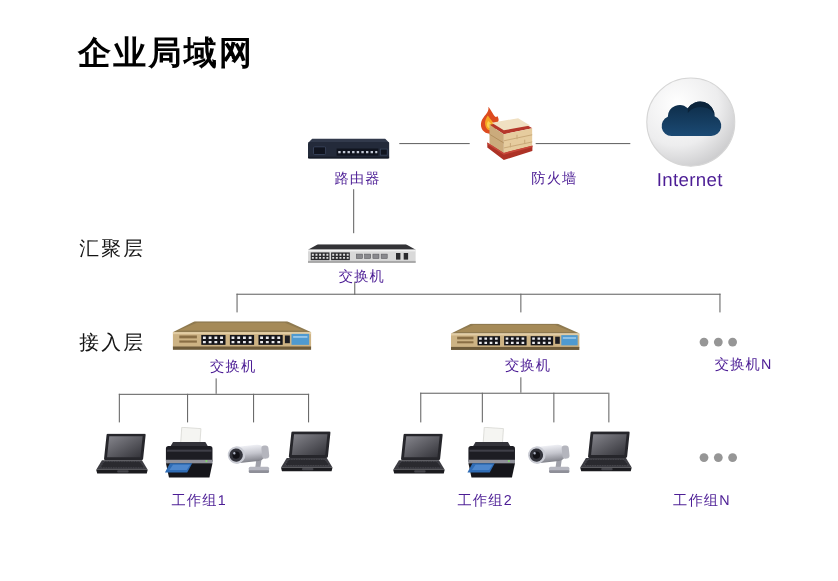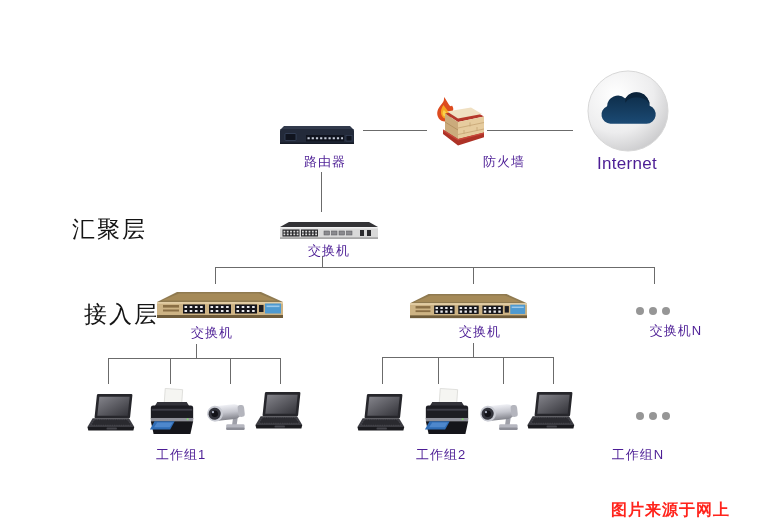--- a/index.html
+++ b/index.html
@@ -2,21 +2,21 @@
 <html><head>
 <meta charset="utf-8">
 <style>
   * { margin:0; padding:0; box-sizing:border-box; }
   body { font-family:"Liberation Sans","DejaVu Sans",sans-serif; background:#fff; }
   #canvas { position:relative; width:762px; height:528px; background:#ffffff; overflow:hidden; }
 
   .title { position:absolute; left:71px; top:28px; font-size:30px; font-weight:600;
            color:#000; letter-spacing:2px; white-space:nowrap; }
 
-  .layer-lbl { position:absolute; left:72px; font-size:23px; font-weight:500;
+  .layer-lbl { position:absolute; left:72px; font-size:18px; font-weight:500;
                color:#141414; letter-spacing:2px; white-space:nowrap;text-align:right; }
 
   .lbl { position:absolute; transform:translateX(-50%); font-size:13px; color:#4c1d95;
          letter-spacing:1px; white-space:nowrap; }
   .lbl.en { letter-spacing:0.3px; font-size:17px; }
 
   .node { position:absolute; line-height:0; }
   .node svg { display:block; }
 
   .hline, .vline { position:absolute; background:#6b6b6b; }
@@ -177,23 +177,24 @@
       </symbol>
 
       <symbol id="sym-dots" viewBox="0 0 36 10">
         <circle cx="5" cy="5" r="4" fill="#969696"></circle>
         <circle cx="18" cy="5" r="4" fill="#969696"></circle>
         <circle cx="31" cy="5" r="4" fill="#969696"></circle>
       </symbol>
     </defs>
   </svg>
 
+  <div class="title">企业局域网</div>
 
   <div class="layer-lbl" style="top:214px;">汇聚层</div>
-  <div class="layer-lbl" style="top:299px;margin-left:12px;">接入层</div>
+  <div class="layer-lbl" style="top:299px;">接入层</div>
 
   <div class="hline" style="left:363px;top:130px;width:64px;"></div>
   <div class="hline" style="left:487px;top:130px;width:86px;"></div>
   <div class="vline" style="left:321px;top:172px;height:40px;"></div>
 
   <div class="vline" style="left:322px;top:256px;height:12px;"></div>
   <div class="hline" style="left:215px;top:267px;width:440px;"></div>
   <div class="vline" style="left:215px;top:267px;height:17px;"></div>
   <div class="vline" style="left:473px;top:267px;height:17px;"></div>
   <div class="vline" style="left:654px;top:267px;height:17px;"></div>
@@ -305,15 +306,14 @@
   </div>
   <div class="lbl" style="left:441px;top:446px;">工作组2</div>
 
   <div class="node" style="left:635px;top:411px;">
     <svg width="36" height="10">
         <use href="#sym-dots"></use>
       </svg>
   </div>
   <div class="lbl" style="left:638px;top:446px;">工作组N</div>
 
-  <div class="watermark">图片来源于网上</div>
 
 </div>
 
 </body></html>

